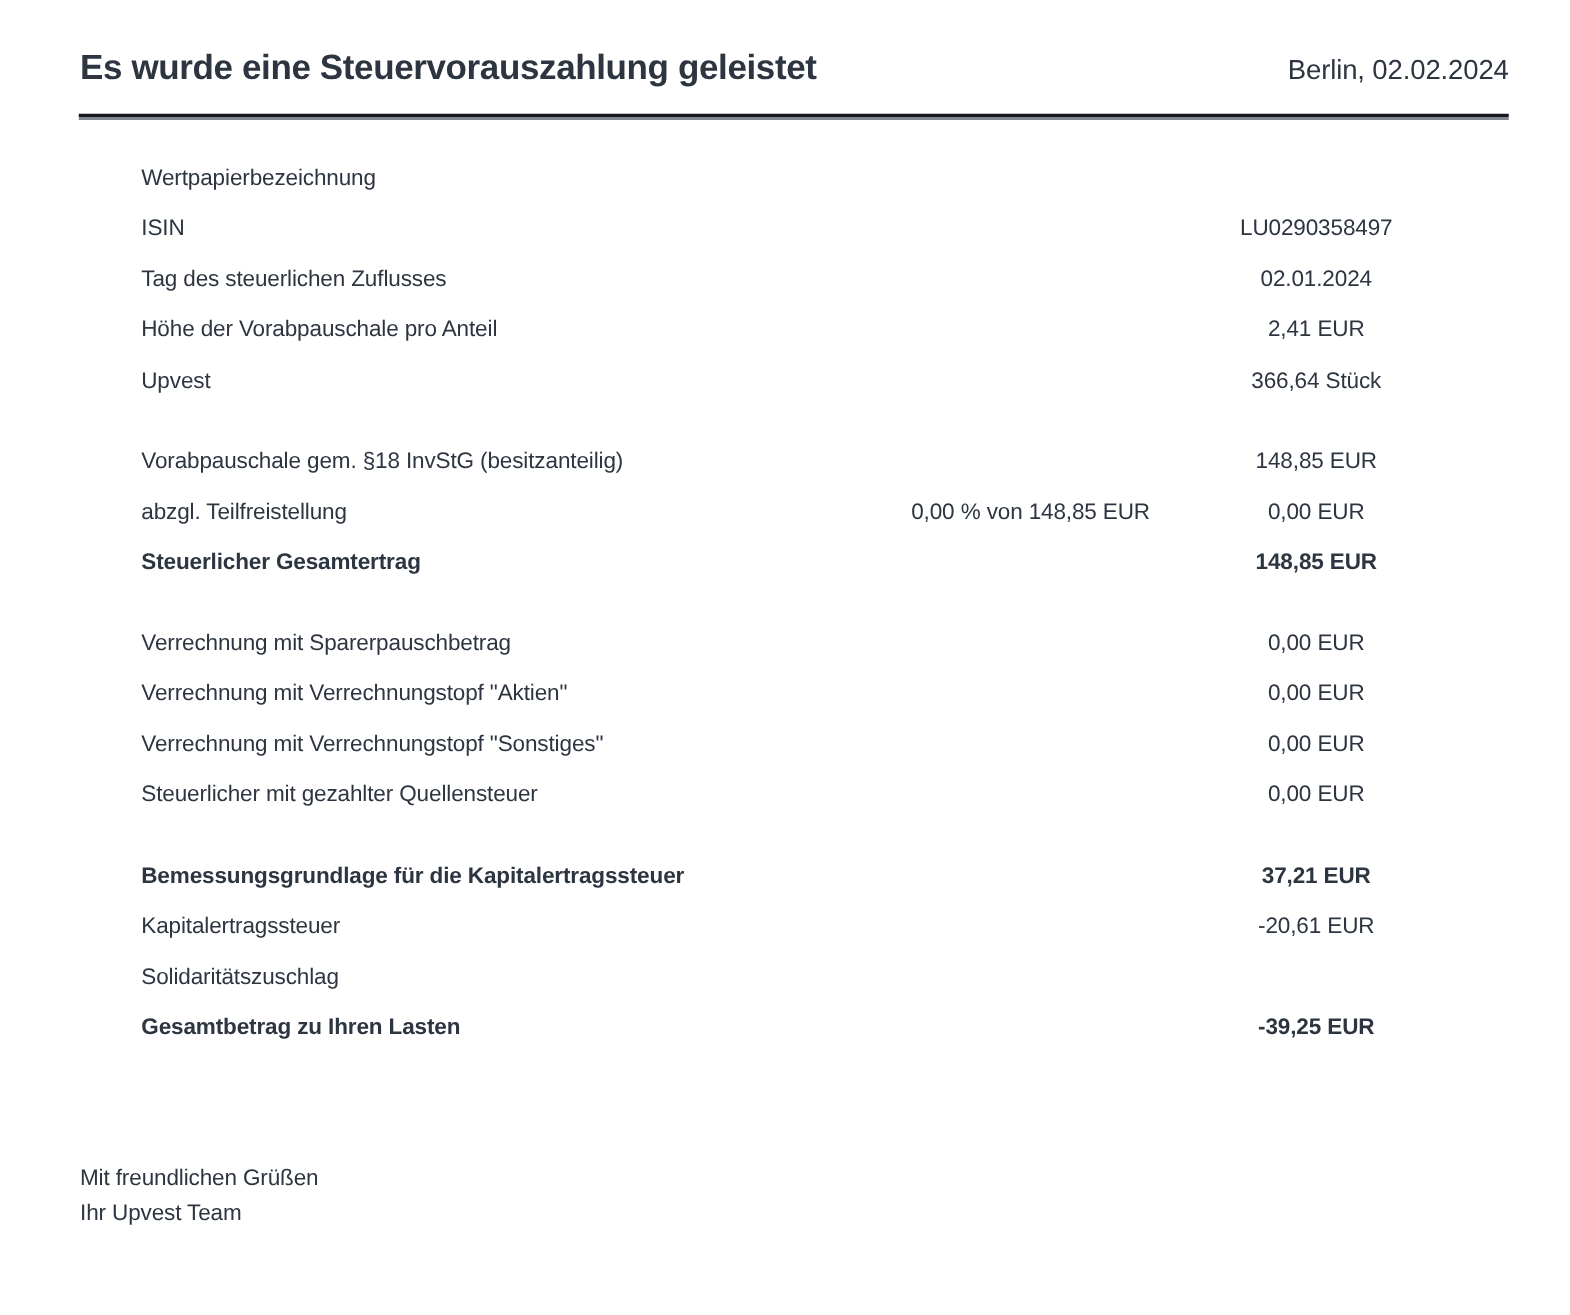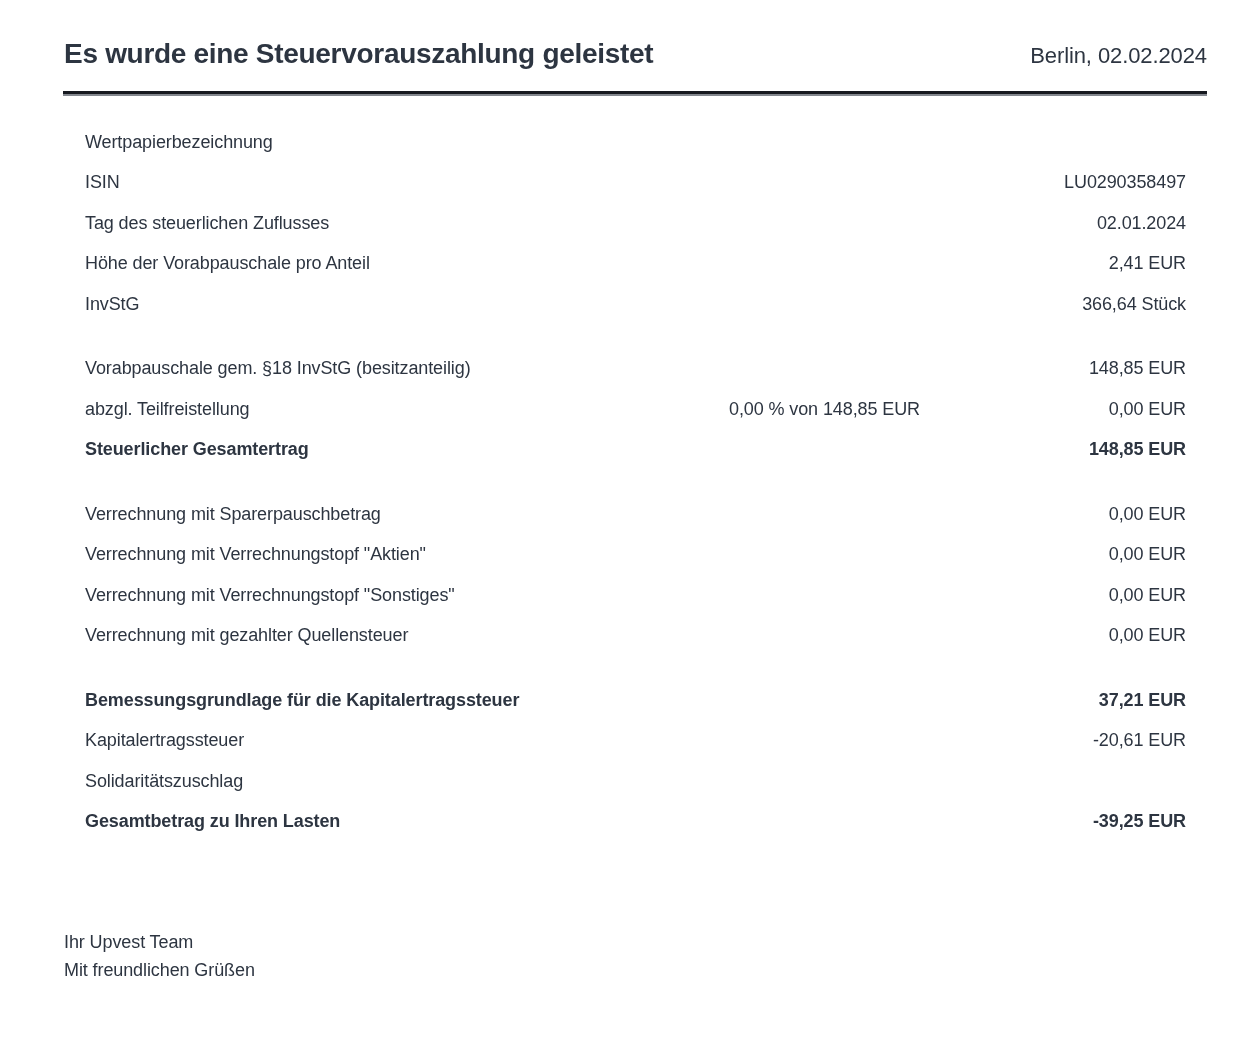--- a/index.html
+++ b/index.html
@@ -56,24 +56,25 @@
     right: 70px;
     top: 122px;
     font-size: 18px;
   }
   .section + .section { margin-top: 24px; }
   .row {
     height: 40.5px;
     display: flex;
     align-items: center;
     letter-spacing: -0.1px;
+    margin-left: 28px;
   }
   .row .label { flex: 1 1 auto; }
   .row .mid { text-align: center; white-space: pre; }
-  .row .value { width: 266px; text-align: right; white-space: pre; }
+  .row .value { width: 266px; text-align: center; white-space: pre; }
   .row.bold { font-weight: 700; }
 
   .footer {
     position: absolute;
     left: 64px;
     top: 928px;
     font-size: 18px;
     line-height: 28px;
     letter-spacing: -0.1px;
   }
@@ -103,21 +104,21 @@
       </div>
       <div class="row">
         <span class="label">Tag des steuerlichen Zuflusses</span>
         <span class="value">02.01.2024</span>
       </div>
       <div class="row">
         <span class="label">Höhe der Vorabpauschale pro Anteil</span>
         <span class="value">2,41 EUR</span>
       </div>
       <div class="row">
-        <span class="label">InvStG</span>
+        <span class="label">Upvest</span>
         <span class="value">366,64 Stück</span>
       </div>
     </div>
 
     <div class="section">
       <div class="row">
         <span class="label">Vorabpauschale gem. §18 InvStG (besitzanteilig)</span>
         <span class="value">148,85 EUR</span>
       </div>
       <div class="row">
@@ -138,21 +139,21 @@
       </div>
       <div class="row">
         <span class="label">Verrechnung mit Verrechnungstopf "Aktien"</span>
         <span class="value">0,00 EUR</span>
       </div>
       <div class="row">
         <span class="label">Verrechnung mit Verrechnungstopf "Sonstiges"</span>
         <span class="value">0,00 EUR</span>
       </div>
       <div class="row">
-        <span class="label">Verrechnung mit gezahlter Quellensteuer</span>
+        <span class="label">Steuerlicher mit gezahlter Quellensteuer</span>
         <span class="value">0,00 EUR</span>
       </div>
     </div>
 
     <div class="section">
       <div class="row bold">
         <span class="label">Bemessungsgrundlage für die Kapitalertragssteuer</span>
         <span class="value">37,21 EUR</span>
       </div>
       <div class="row">
@@ -164,17 +165,17 @@
       </div>
       <div class="row bold">
         <span class="label">Gesamtbetrag zu Ihren Lasten</span>
         <span class="value">-39,25 EUR</span>
       </div>
     </div>
 
   </div>
 
   <div class="footer">
+    <div>Mit freundlichen Grüßen</div>
     <div>Ihr Upvest Team</div>
-    <div>Mit freundlichen Grüßen</div>
   </div>
 
 </div>
 
 </body></html>

